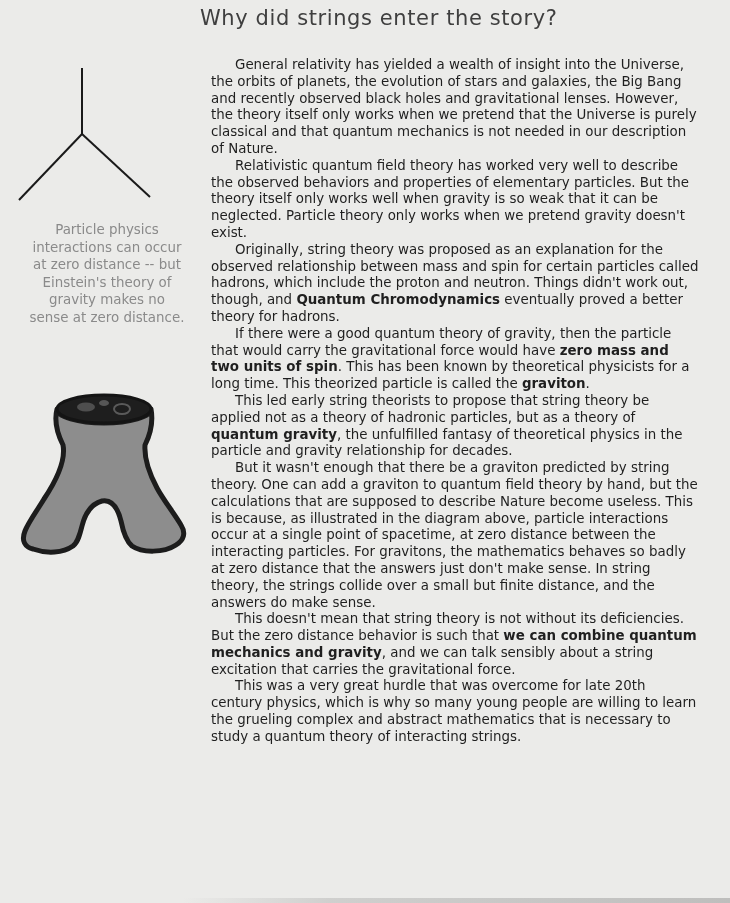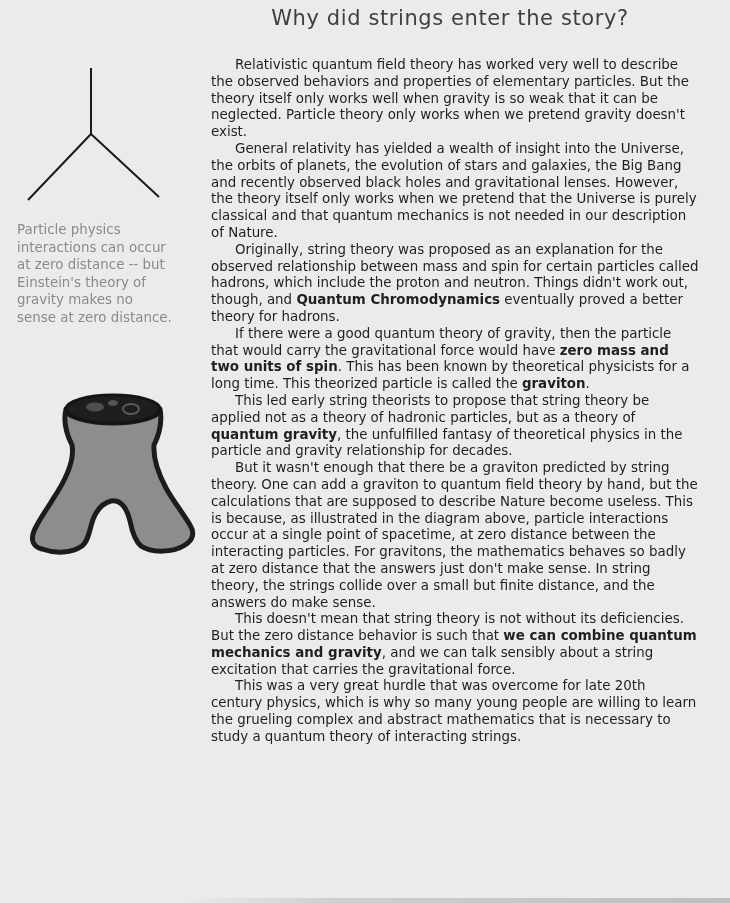--- a/index.html
+++ b/index.html
@@ -9,29 +9,28 @@
     height: 903px;
     background: #ebebe9;
     font-family: "DejaVu Sans", "Liberation Sans", sans-serif;
     overflow: hidden;
   }
   .page-title {
     position: absolute;
     top: 6px;
     left: 200px;
     width: 500px;
-    text-align: center;
     font-size: 21px;
     color: #3f3f3f;
     letter-spacing: 0.6px;
   }
   .sidebar {
     position: absolute;
-    left: 13px; top: 0;
-    width: 205px; height: 903px;
+    left: 4px; top: 0;
+    width: 205px; height: 903px; text-align: center;
   }
   .figure { position: absolute; display: block; }
   .figure-caption {
     position: absolute;
     font-size: 13.4px;
     line-height: 17.6px;
     color: #8a8a8a;
     white-space: pre-line;
   }
   #caption-1 { left: 4px; top: 221px; width: 198px; }
@@ -100,22 +99,22 @@
       <ellipse cx="86" cy="21" rx="47" ry="14" fill="#1e1e1e" stroke="#141414" stroke-width="3"></ellipse>
       <ellipse cx="68" cy="19" rx="9" ry="4.5" fill="#4e4e4e"></ellipse>
       <ellipse cx="104" cy="21" rx="8" ry="5" fill="none" stroke="#5a5a5a" stroke-width="2"></ellipse>
       <ellipse cx="86" cy="15" rx="5" ry="3" fill="#565656"></ellipse>
     </svg>
 
 
   </div>
 
   <div class="article" id="article">
+      <p><span>General relativity has yielded a wealth of insight into the Universe, the orbits of planets, the evolution of stars and galaxies, the Big Bang and recently observed black holes and gravitational lenses. However, the theory itself only works when we pretend that the Universe is purely classical and that quantum mechanics is not needed in our description of Nature.</span></p>
       <p><span>Relativistic quantum field theory has worked very well to describe the observed behaviors and properties of elementary particles. But the theory itself only works well when gravity is so weak that it can be neglected. Particle theory only works when we pretend gravity doesn't exist.</span></p>
-      <p><span>General relativity has yielded a wealth of insight into the Universe, the orbits of planets, the evolution of stars and galaxies, the Big Bang and recently observed black holes and gravitational lenses. However, the theory itself only works when we pretend that the Universe is purely classical and that quantum mechanics is not needed in our description of Nature.</span></p>
       <p><span>Originally, string theory was proposed as an explanation for the observed relationship between mass and spin for certain particles called hadrons, which include the proton and neutron. Things didn't work out, though, and </span><b>Quantum Chromodynamics</b><span> eventually proved a better theory for hadrons.</span></p>
       <p><span>If there were a good quantum theory of gravity, then the particle that would carry the gravitational force would have </span><b>zero mass and two units of spin</b><span>. This has been known by theoretical physicists for a long time. This theorized particle is called the </span><b>graviton</b><span>.</span></p>
       <p><span>This led early string theorists to propose that string theory be applied not as a theory of hadronic particles, but as a theory of </span><b>quantum gravity</b><span>, the unfulfilled fantasy of theoretical physics in the particle and gravity relationship for decades.</span></p>
       <p><span>But it wasn't enough that there be a graviton predicted by string theory. One can add a graviton to quantum field theory by hand, but the calculations that are supposed to describe Nature become useless. This is because, as illustrated in the diagram above, particle interactions occur at a single point of spacetime, at zero distance between the interacting particles. For gravitons, the mathematics behaves so badly at zero distance that the answers just don't make sense. In string theory, the strings collide over a small but finite distance, and the answers do make sense.</span></p>
       <p><span>This doesn't mean that string theory is not without its deficiencies. But the zero distance behavior is such that </span><b>we can combine quantum mechanics and gravity</b><span>, and we can talk sensibly about a string excitation that carries the gravitational force.</span></p>
       <p><span>This was a very great hurdle that was overcome for late 20th century physics, which is why so many young people are willing to learn the grueling complex and abstract mathematics that is necessary to study a quantum theory of interacting strings.</span></p>
     </div>
 
   <div class="bottom-smudge"></div>
 

